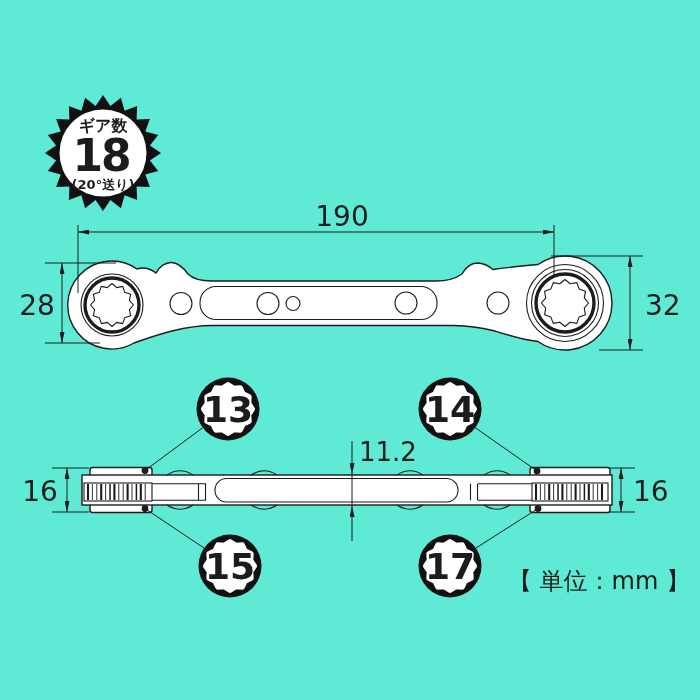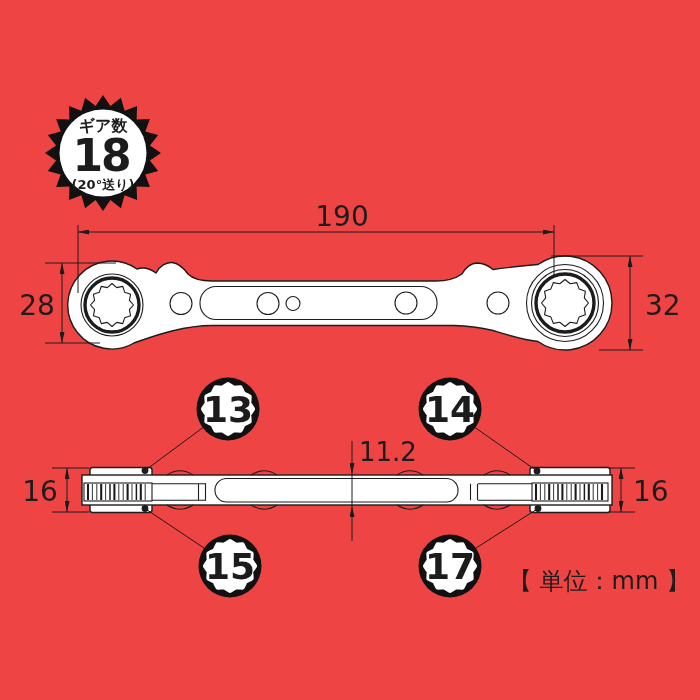--- a/index.html
+++ b/index.html
@@ -1,16 +1,16 @@
 <!DOCTYPE html>
 <html><head>
 <meta charset="utf-8">
 <style>
   html,body{margin:0;padding:0;background:#fff;}
-  .stage{position:relative;width:700px;height:700px;background:#ef4444;overflow:hidden;
+  .stage{position:relative;width:700px;height:700px;background:#5eead4;overflow:hidden;
          font-family:"DejaVu Sans",sans-serif;}
   svg{display:block}
   text{font-family:"DejaVu Sans",sans-serif;fill:#1c1c1c;}
   .dim-num{font-size:28px;}
   .dim-num-sm{font-size:26px;}
   .badge-num{font-size:36px;font-weight:bold;}
   .gear-label{font-size:16px;font-weight:bold;}
   .gear-value{font-size:44px;font-weight:bold;letter-spacing:-2px;}
   .gear-note{font-size:13px;font-weight:bold;}
   .unit{font-size:24px;}

